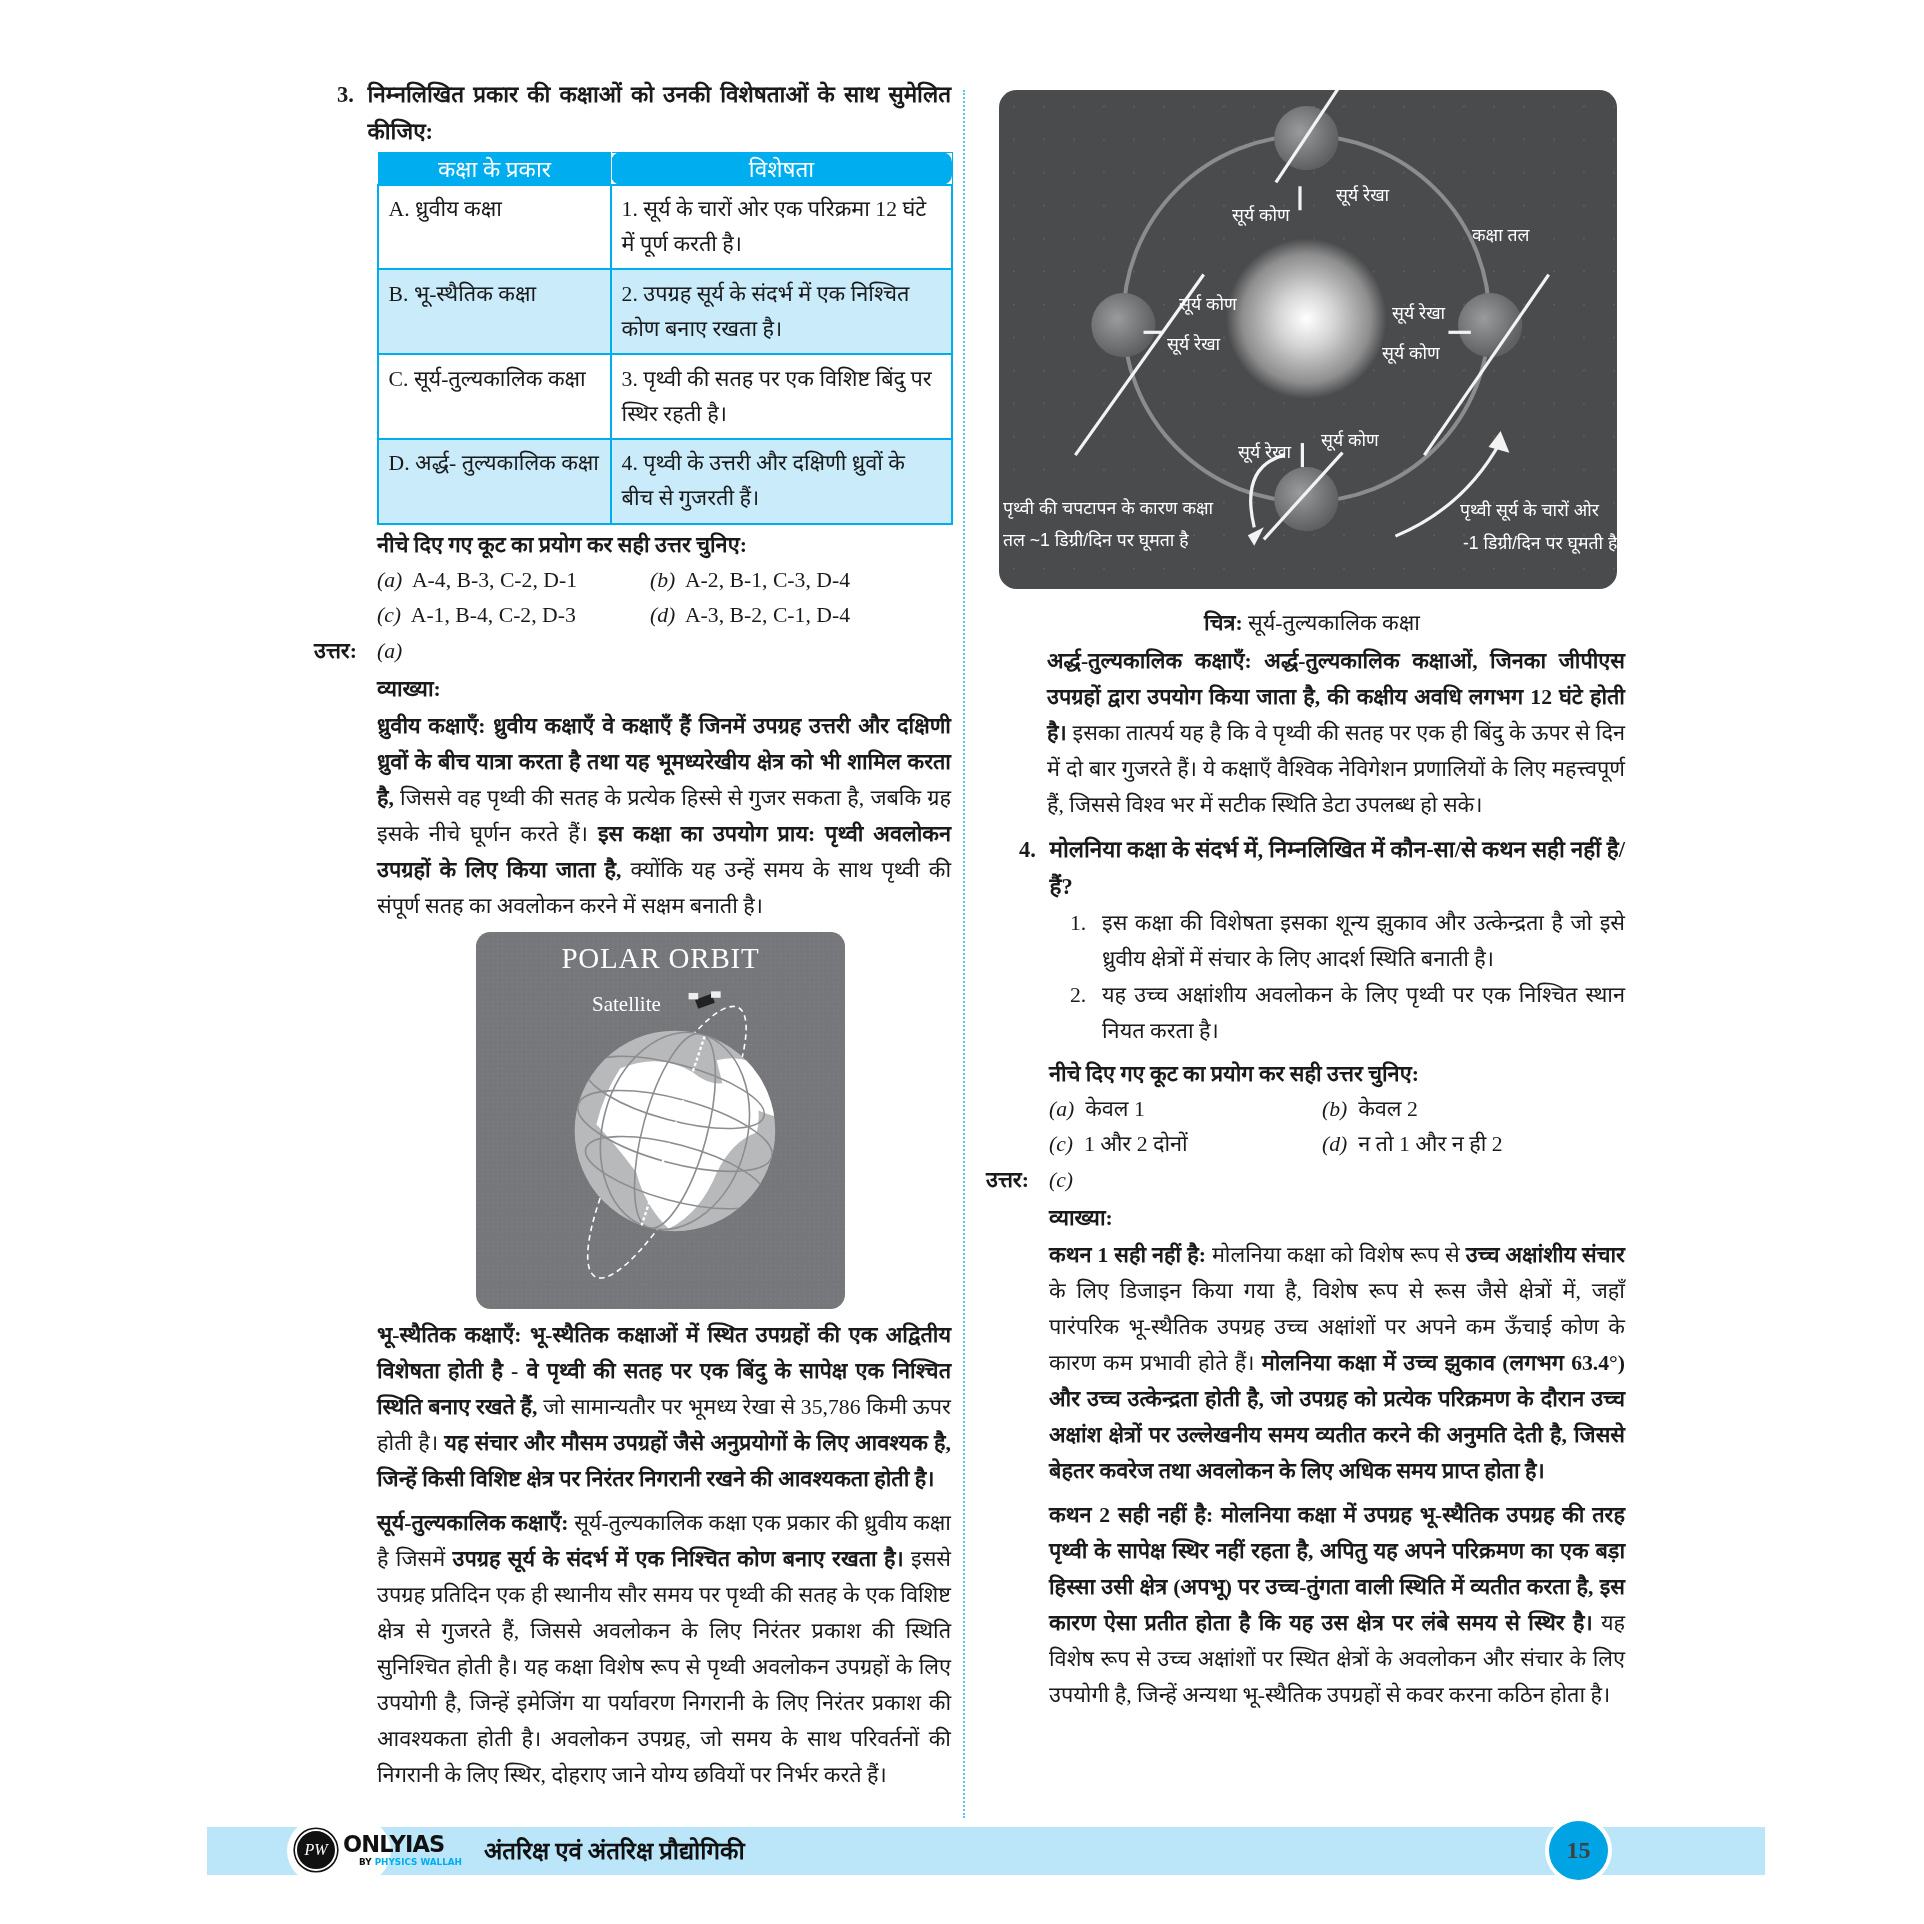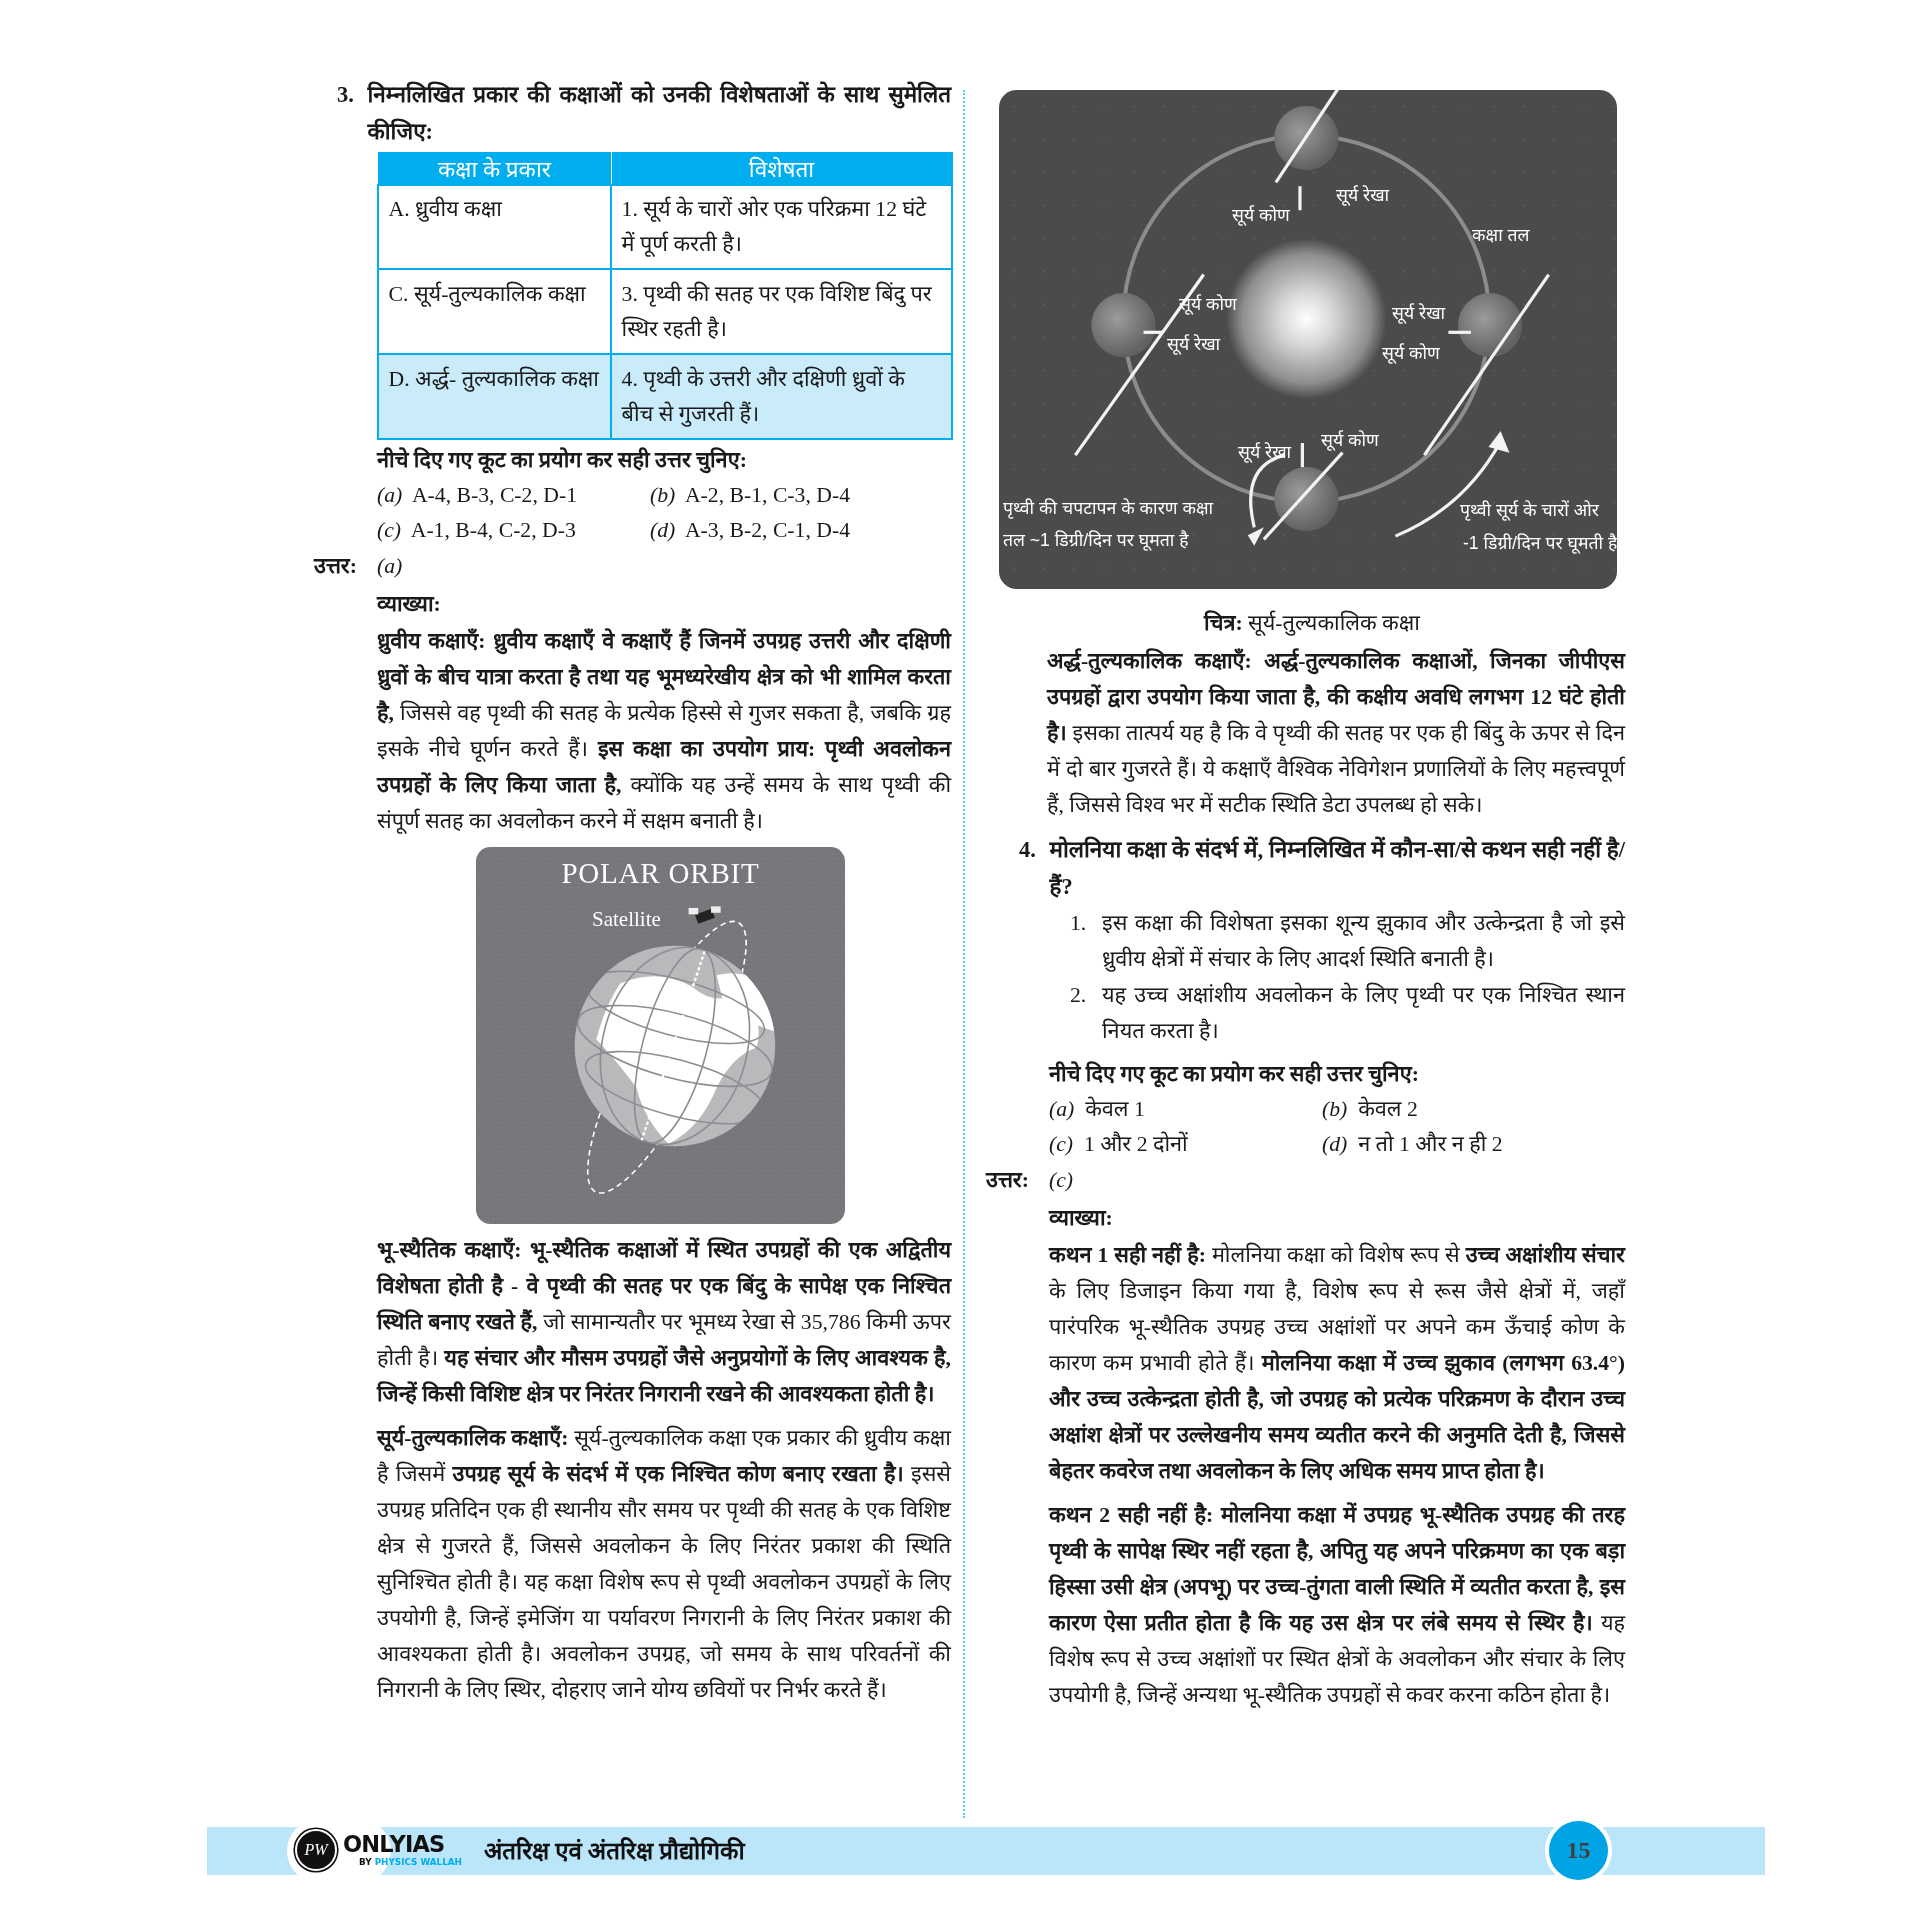--- a/index.html
+++ b/index.html
@@ -9,21 +9,21 @@
   .col-left { left: 337px; width: 614px; }
   .col-right { left: 999px; width: 626px; }
   .divider { position: absolute; left: 963px; top: 90px; width: 2.4px; height: 1728px; border-left: 2.4px dotted #5bc8f2; }
 
   .q-head { font-weight: bold; font-size: 22.5px; line-height: 37px; text-align: justify; display: flex; }
   .q-num { width: 30.5px; flex: none; }
   .q-text { flex: 1; }
 
   table.match { margin-left: 40px; width: 576px; border-collapse: collapse; margin-top: 1.6px; font-size: 21.7px; }
   table.match th { background: #00aeef; color: #ffffff; font-weight: normal; height: 24px; border: 1.6px solid #00aeef; border-right: 1.6px solid #ffffff; font-size: 22.5px; }
-  table.match th:last-child { border-right: 1.6px solid #00aeef; }
+  table.match th:last-child { border-right: 1.6px solid #00aeef; border-radius: 10px; }
   table.match td { border: 2.4px solid #00aeef; vertical-align: top; padding: 6.4px 9.6px; line-height: 35px; }
   table.match tr.alt td { background: #c9ebfa; }
   table.match td.c1 { width: 233px; }
 
   .instr { margin-left: 40px; font-weight: bold; font-size: 21.7px; line-height: 35px; margin-top: 3.2px; }
   .opts { margin-left: 40px; font-size: 21.7px; line-height: 35px; display: grid; grid-template-columns: 273px 1fr; }
   .opt i { font-style: italic; }
   .ans { position: relative; font-size: 21.7px; line-height: 37px; margin-left: 40px; }
   .ans-label { position: absolute; left: -63px; font-weight: bold; }
   .expl-h { margin-left: 40px; font-weight: bold; font-size: 21.7px; line-height: 38px; }
@@ -68,20 +68,24 @@
 
   <table class="match">
     <tbody>
         <tr>
       <th>कक्षा के प्रकार</th>
       <th>विशेषता</th>
     </tr>
     <tr>
       <td class="c1">A. ध्रुवीय कक्षा</td>
       <td>1. सूर्य के चारों ओर एक परिक्रमा 12 घंटे में पूर्ण करती है।</td>
+    </tr>
+    <tr class="alt">
+      <td class="c1">B. भू-स्थैतिक कक्षा</td>
+      <td>2. उपग्रह सूर्य के संदर्भ में एक निश्चित कोण बनाए रखता है।</td>
     </tr>
     <tr>
       <td class="c1">C. सूर्य-तुल्यकालिक कक्षा</td>
       <td>3. पृथ्वी की सतह पर एक विशिष्ट बिंदु पर स्थिर रहती है।</td>
     </tr>
     <tr class="alt">
       <td class="c1">D. अर्द्ध- तुल्यकालिक कक्षा</td>
       <td>4. पृथ्वी के उत्तरी और दक्षिणी ध्रुवों के बीच से गुजरती हैं।</td>
     </tr>
   </tbody>

